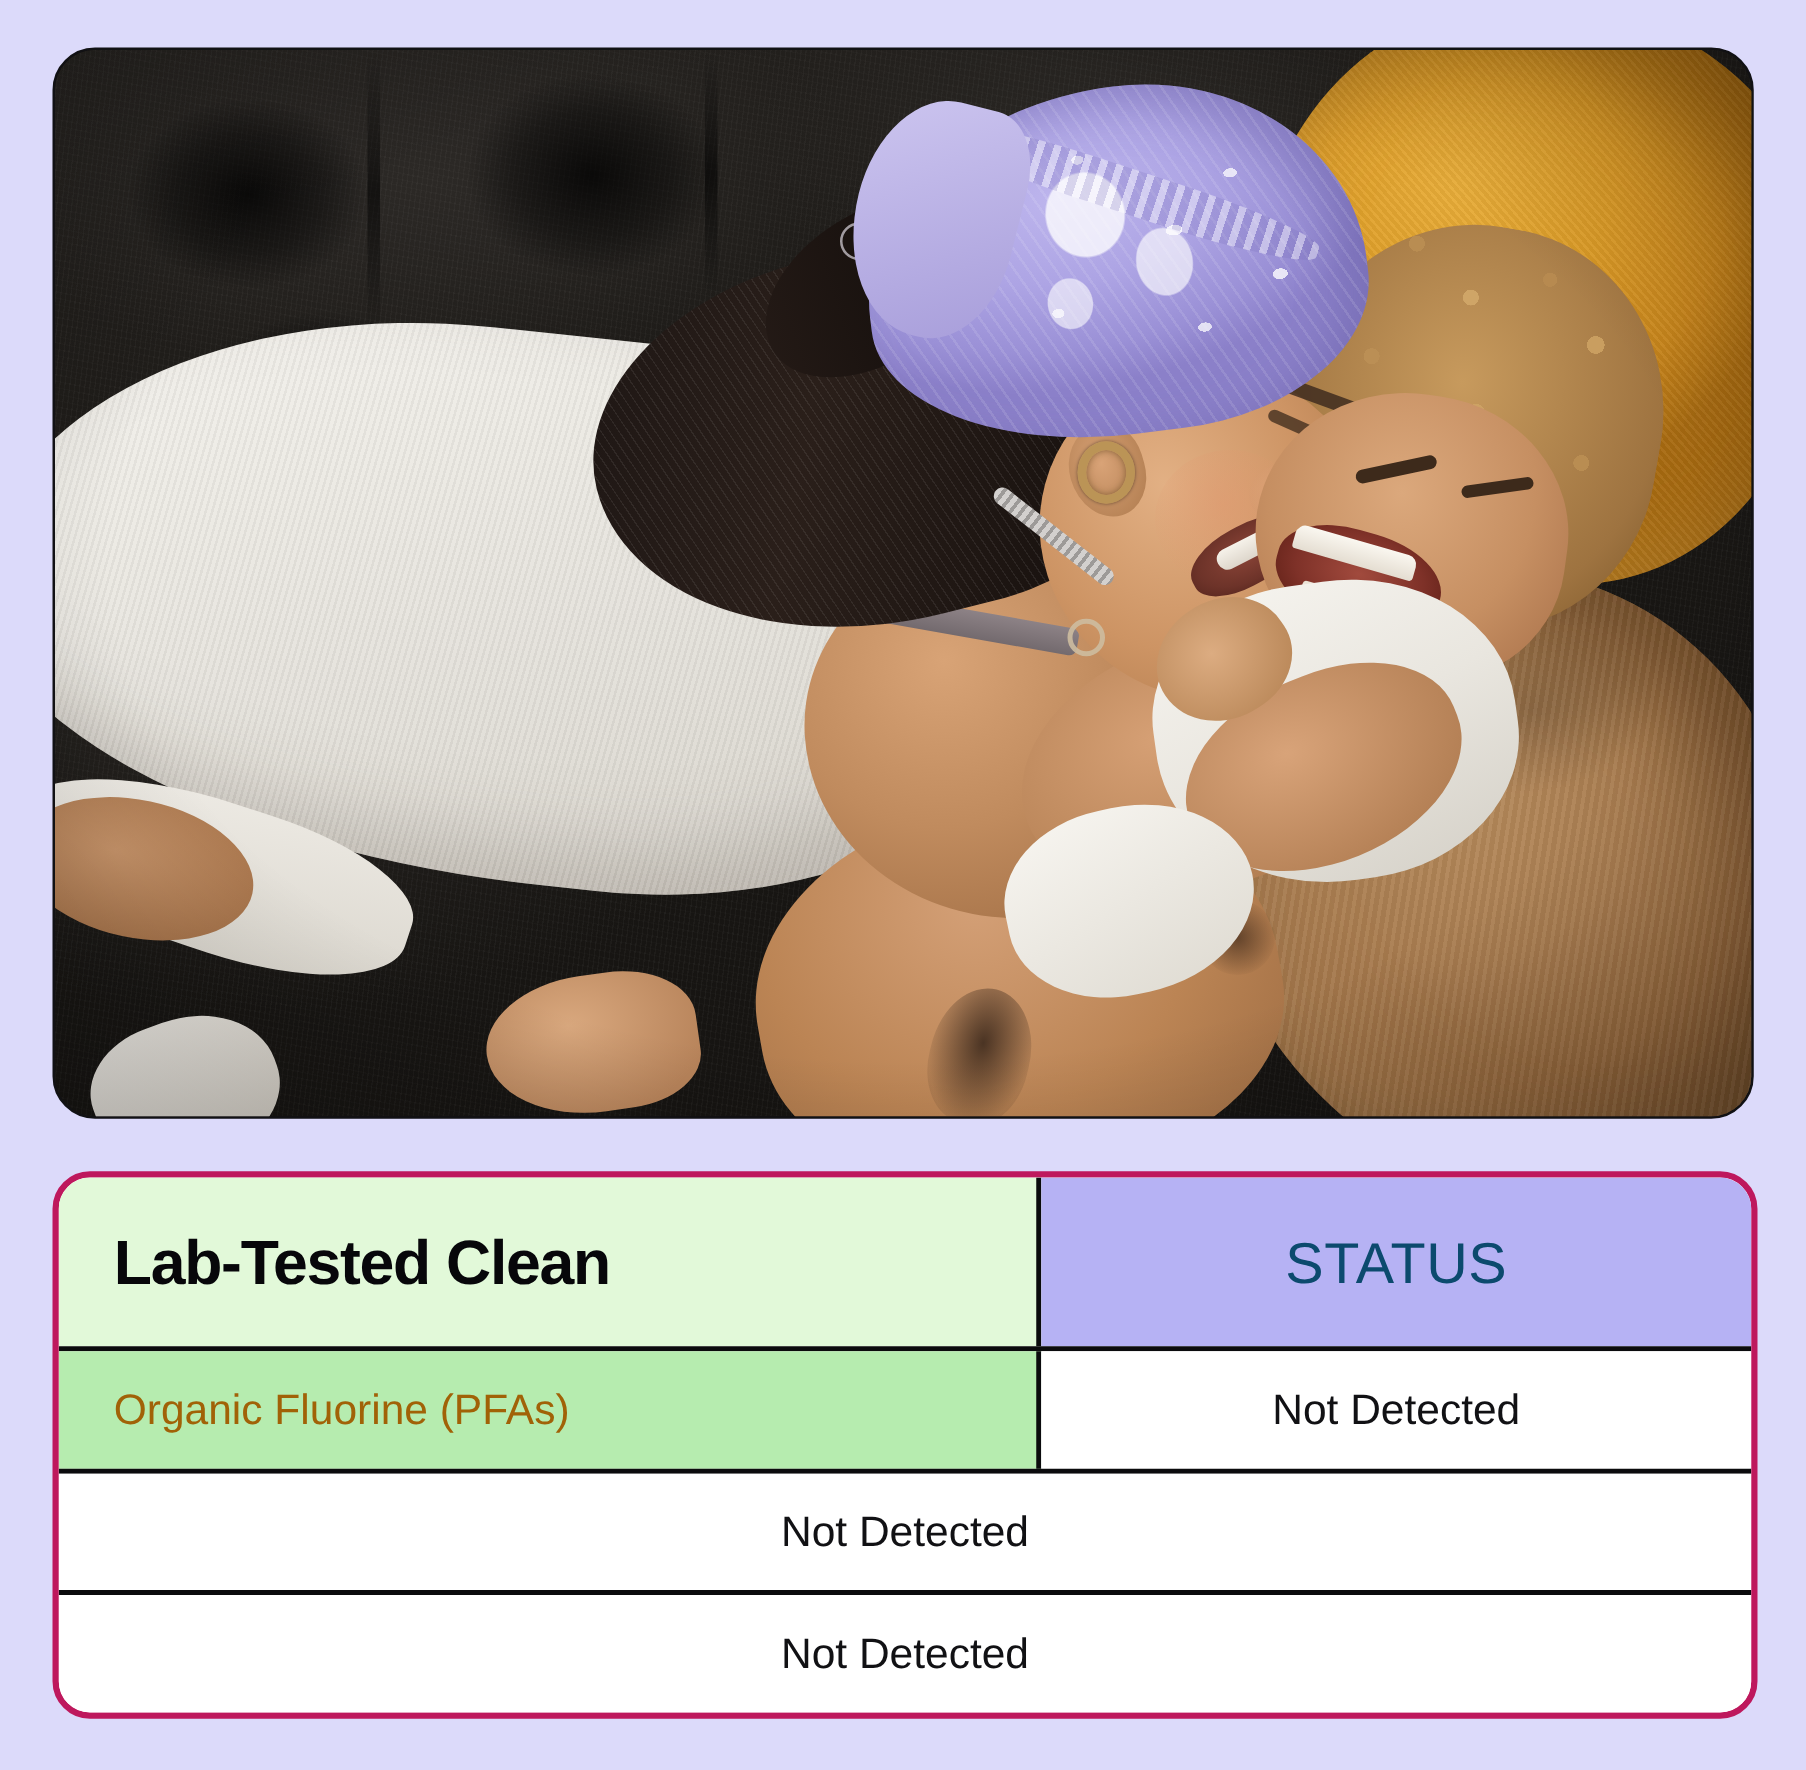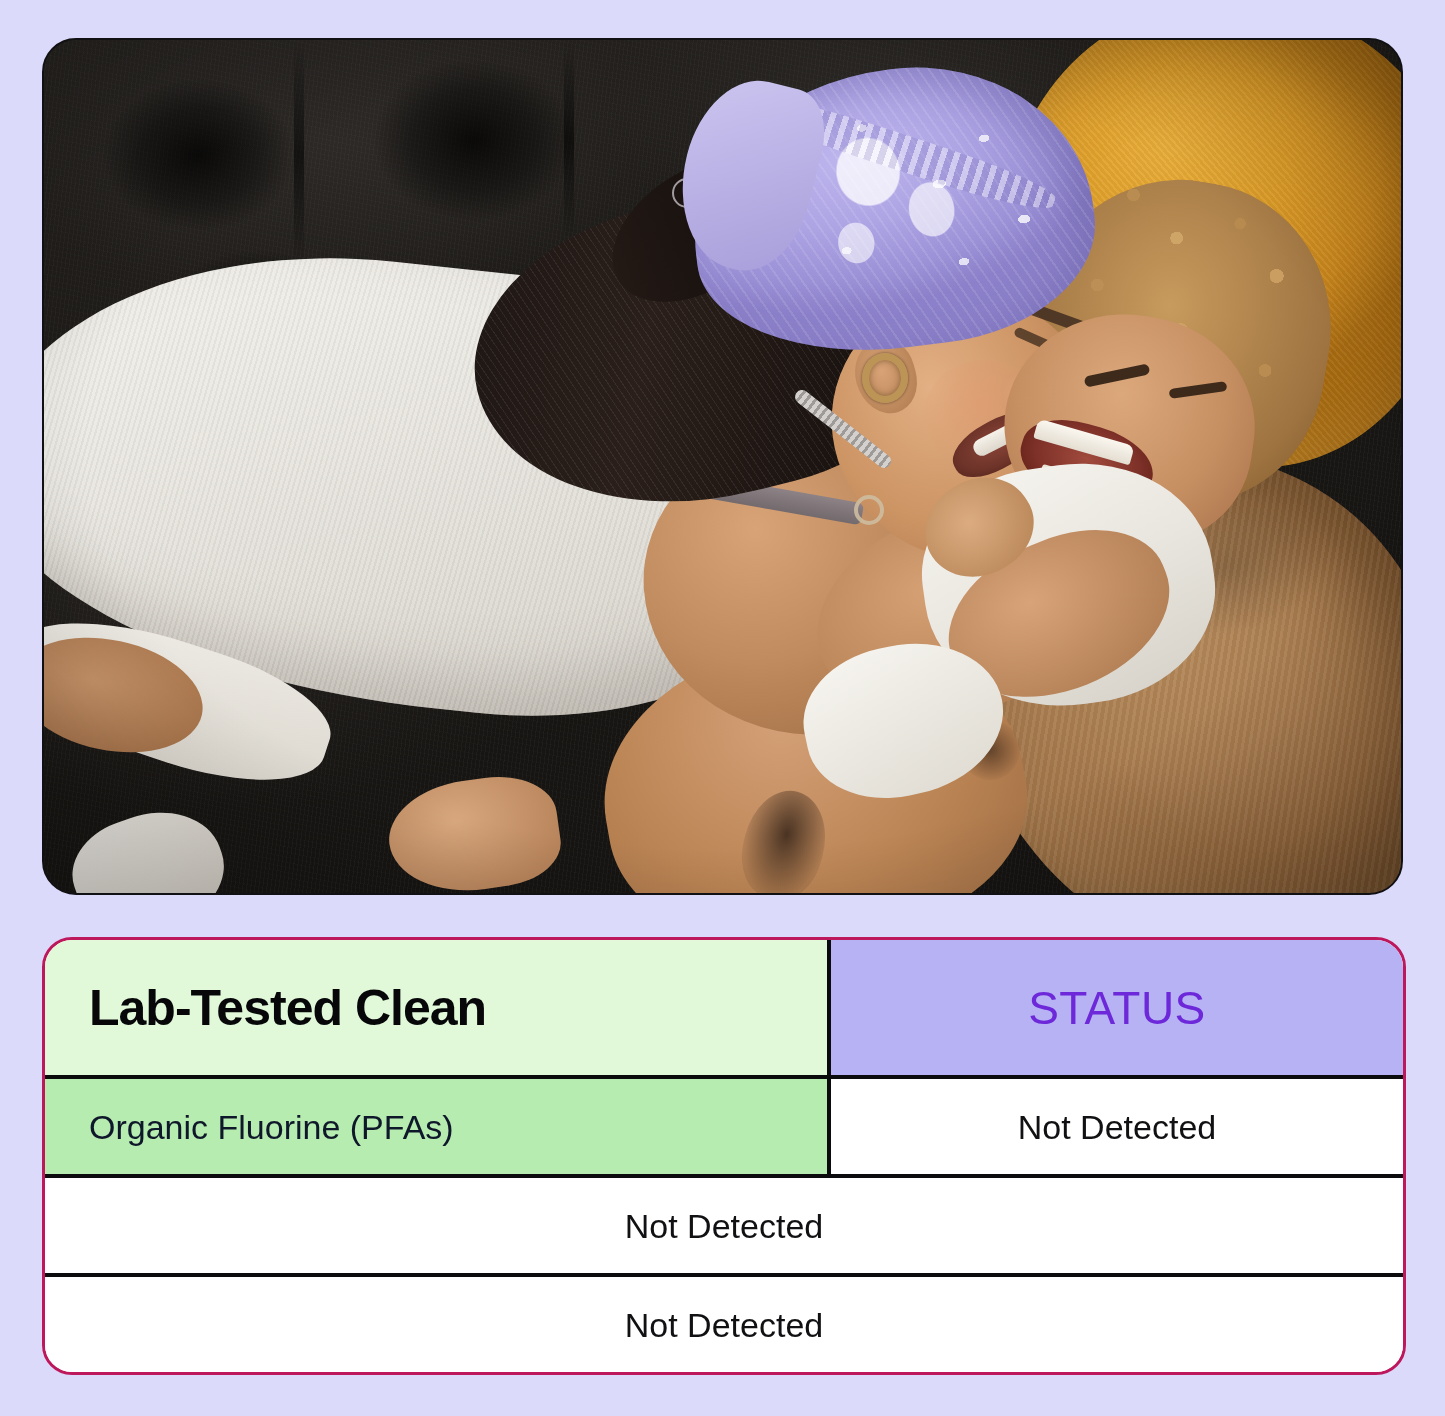--- a/index.html
+++ b/index.html
@@ -450,21 +450,21 @@
   }
 
   
   .table-card {
     position: absolute;
     left: 42px;
     top: 937px;
     width: 1364px;
     height: 438px;
     border-radius: 30px;
-    border: 3px solid #be185d;
+    border: 5px solid #be185d;
     overflow: hidden;
     background: #ffffff;
     box-sizing: border-box;
     display: flex;
     flex-direction: column;
   }
   .trow {
     display: flex;
     flex: 1 1 0;
     min-height: 0;
@@ -494,28 +494,28 @@
   .h-title {
     font-size: 50px;
     font-weight: 700;
     color: #07070a;
     letter-spacing: -1px;
     line-height: 1;
   }
   .h-status {
     font-size: 46px;
     font-weight: 400;
-    color: #6d28d9;
+    color: #0c4a6e;
     letter-spacing: .5px;
     line-height: 1;
   }
   .c-analyte {
     font-size: 34px;
     font-weight: 400;
-    color: #0f172a;
+    color: #a16207;
     line-height: 1;
   }
   .c-status {
     font-size: 34px;
     font-weight: 400;
     color: #111114;
     line-height: 1;
   }
 </style>
 </head>

